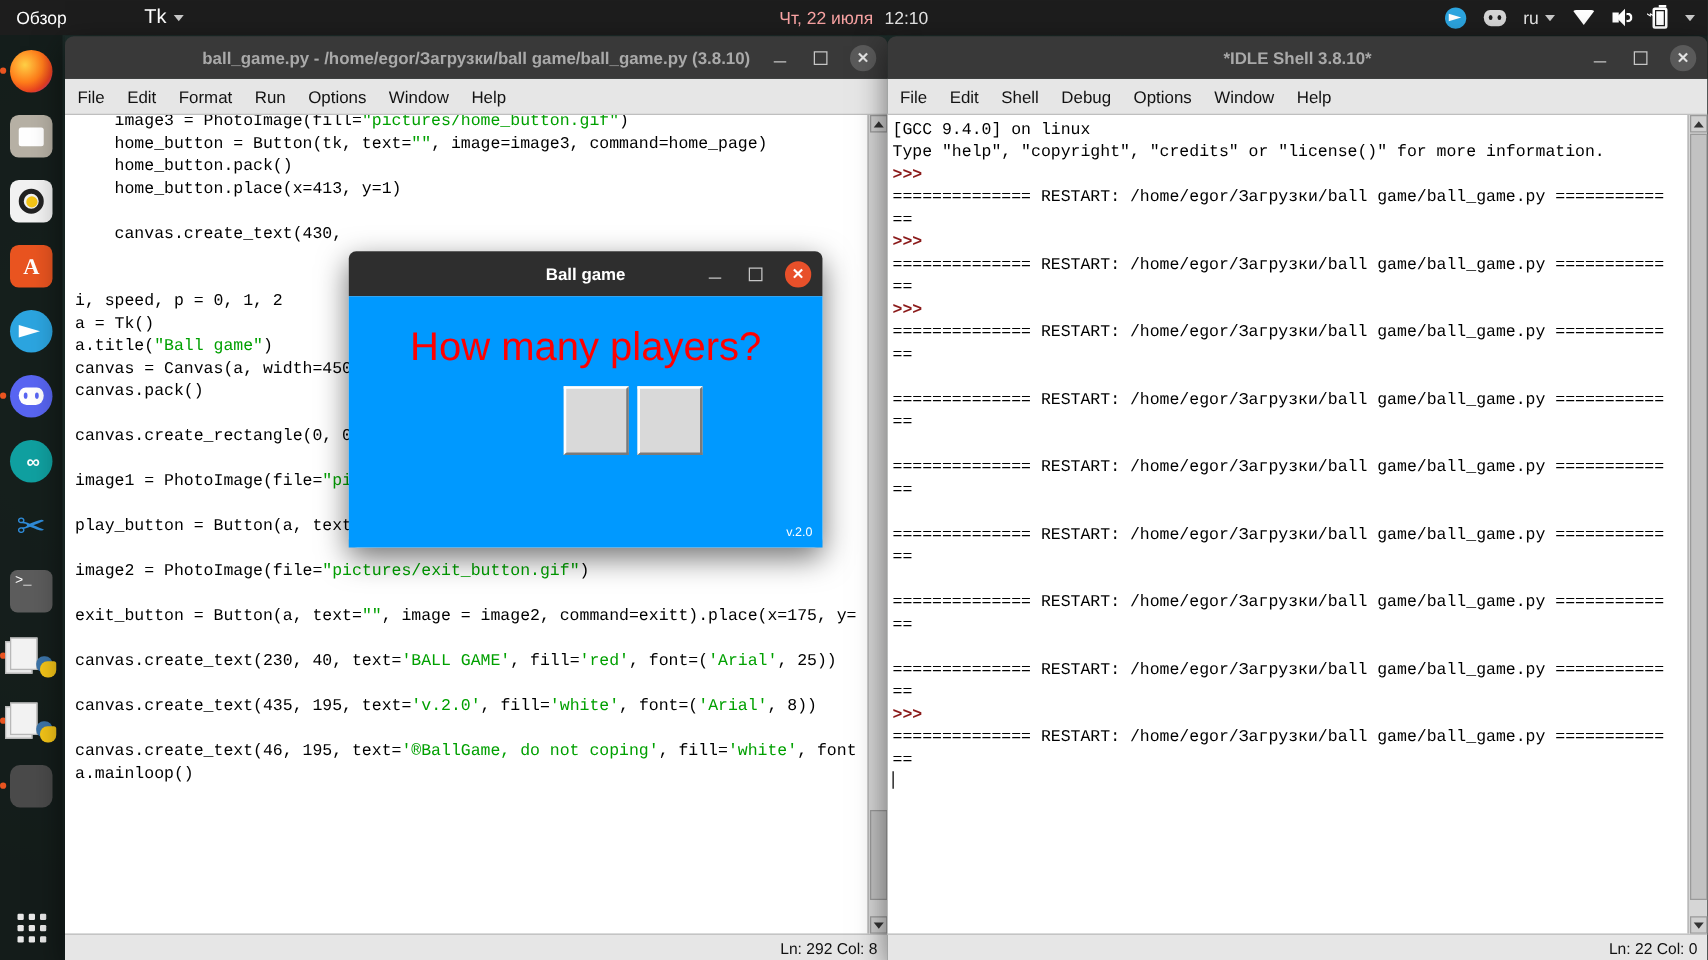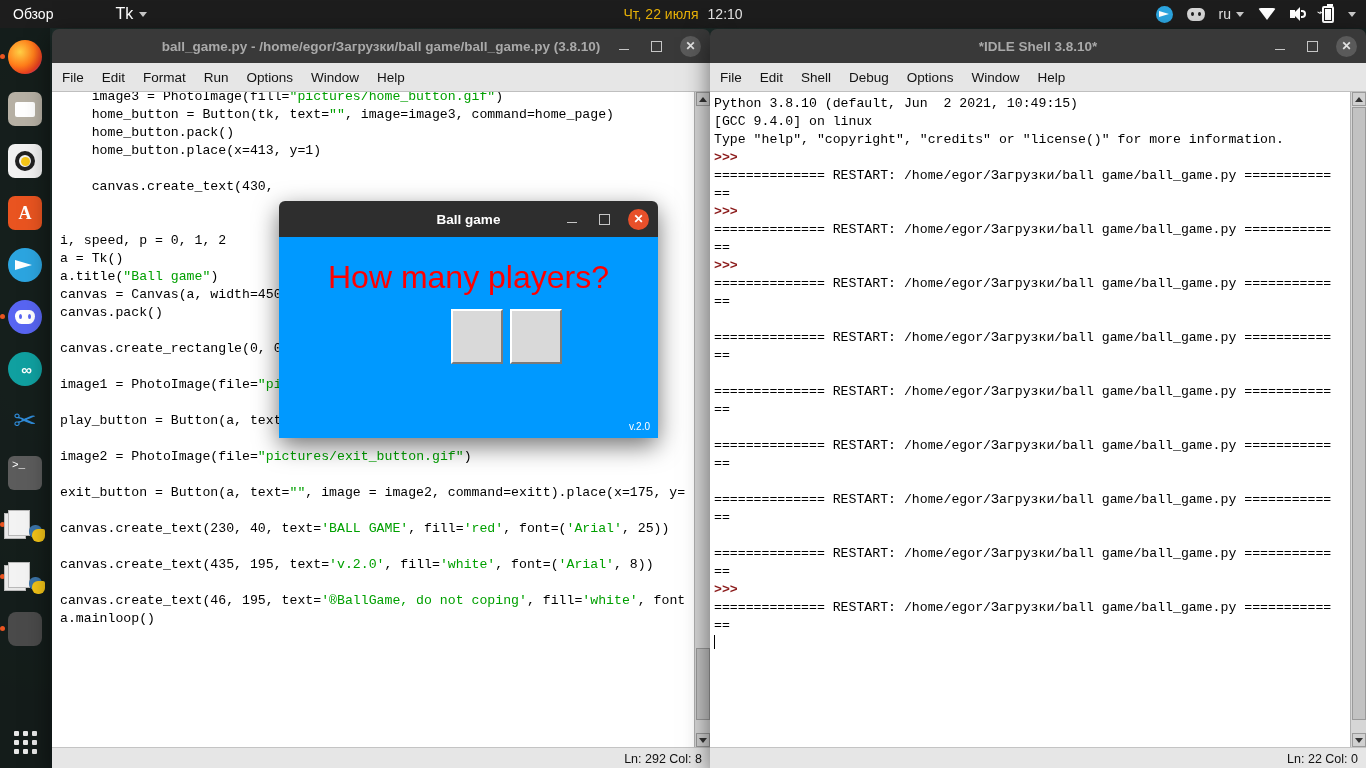--- a/index.html
+++ b/index.html
@@ -29,21 +29,21 @@
   .topbar .activities { margin-left: 13px; color:#ffffff; font-size:14px;}
   .topbar .appname { margin-left: 62px; color:#ffffff; font-size:16px; display:flex; align-items:center; gap:6px;}
   .caret-dn {
     width:0;height:0;border-left:4px solid transparent;border-right:4px solid transparent;
     border-top:5px solid #c9c9c9; display:inline-block;
   }
   .topbar .clock {
     position:absolute; left:50%; transform:translateX(-50%);
     display:flex; align-items:center; gap:9px; font-size:14px;
   }
-  .topbar .clock .date { color:#eab308; }
+  .topbar .clock .date { color:#fca5a5; }
   .topbar .clock .time { color:#e6e6e6; }
   .topbar .tray {
     position:absolute; right:10px; display:flex; align-items:center; gap:14px;
   }
   .tg-icon { width:17px;height:17px;border-radius:50%;background:#2ca5e0; position:relative; }
   .tg-icon::after{
     content:""; position:absolute; left:3px; top:5px;
     width:0;height:0;border-left:10px solid #fff;border-top:3px solid transparent;border-bottom:3px solid transparent;
   }
   .discord-icon{ width:18px;height:13px;background:#d6d6d6;border-radius:7px 7px 8px 8px / 8px 8px 10px 10px; position:relative;}
@@ -362,22 +362,21 @@
     <div class="menubar">
       <span class="menuitem">File</span>
       <span class="menuitem">Edit</span>
       <span class="menuitem">Shell</span>
       <span class="menuitem">Debug</span>
       <span class="menuitem">Options</span>
       <span class="menuitem">Window</span>
       <span class="menuitem">Help</span>
     </div>
     <div class="texthost" style="height:655px;">
-      <div class="codearea" id="shell-code" style="top:-3px;padding-left:4px;"><span>Python 3.8.10 (default, Jun  2 2021, 10:49:15)
-</span><span>[GCC 9.4.0] on linux
+      <div class="codearea" id="shell-code" style="top:-3px;padding-left:4px;"><span>[GCC 9.4.0] on linux
 </span><span>Type "help", "copyright", "credits" or "license()" for more information.
 </span><span class="prompt">&gt;&gt;&gt;
 </span><span>============== RESTART: /home/egor/Загрузки/ball game/ball_game.py ===========
 ==
 </span><span class="prompt">&gt;&gt;&gt;
 </span><span>============== RESTART: /home/egor/Загрузки/ball game/ball_game.py ===========
 ==
 </span><span class="prompt">&gt;&gt;&gt;
 </span><span>============== RESTART: /home/egor/Загрузки/ball game/ball_game.py ===========
 ==

